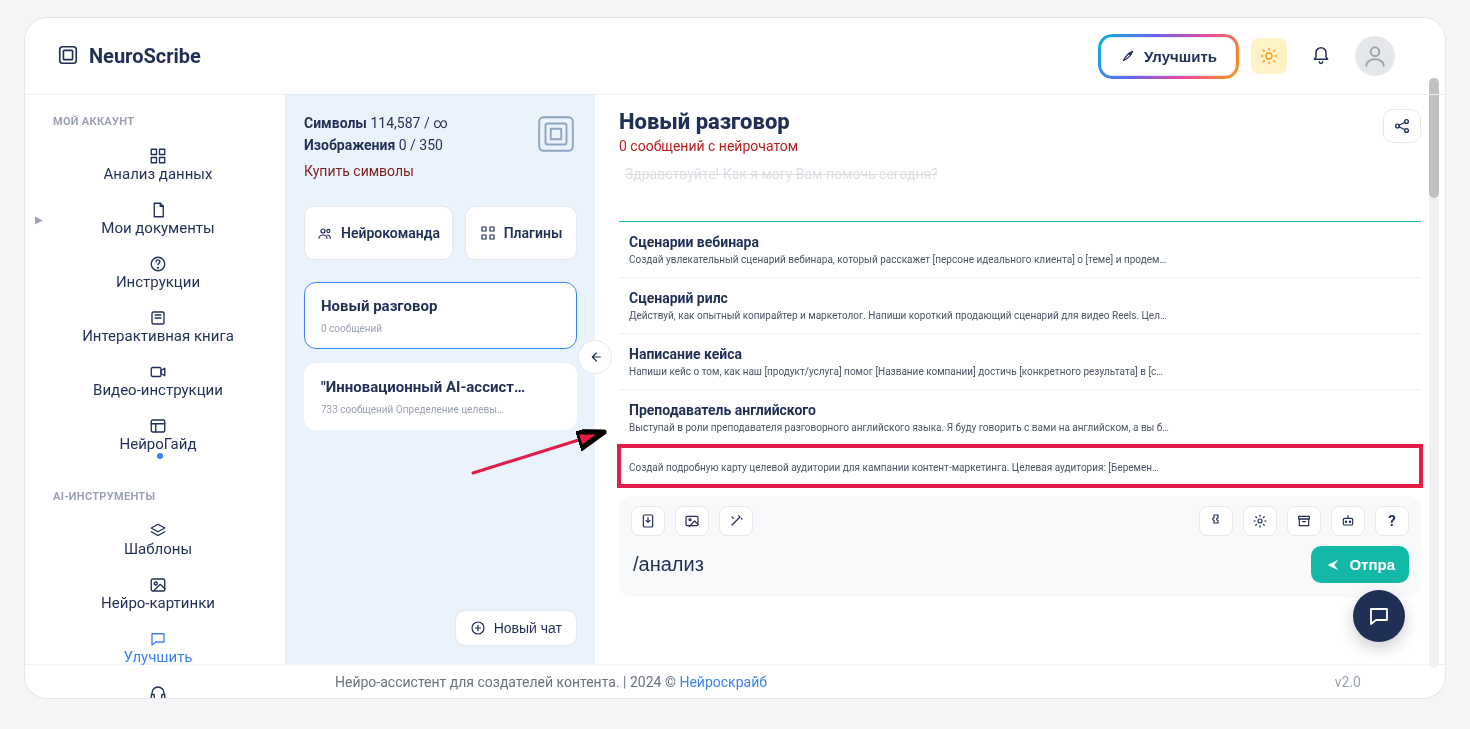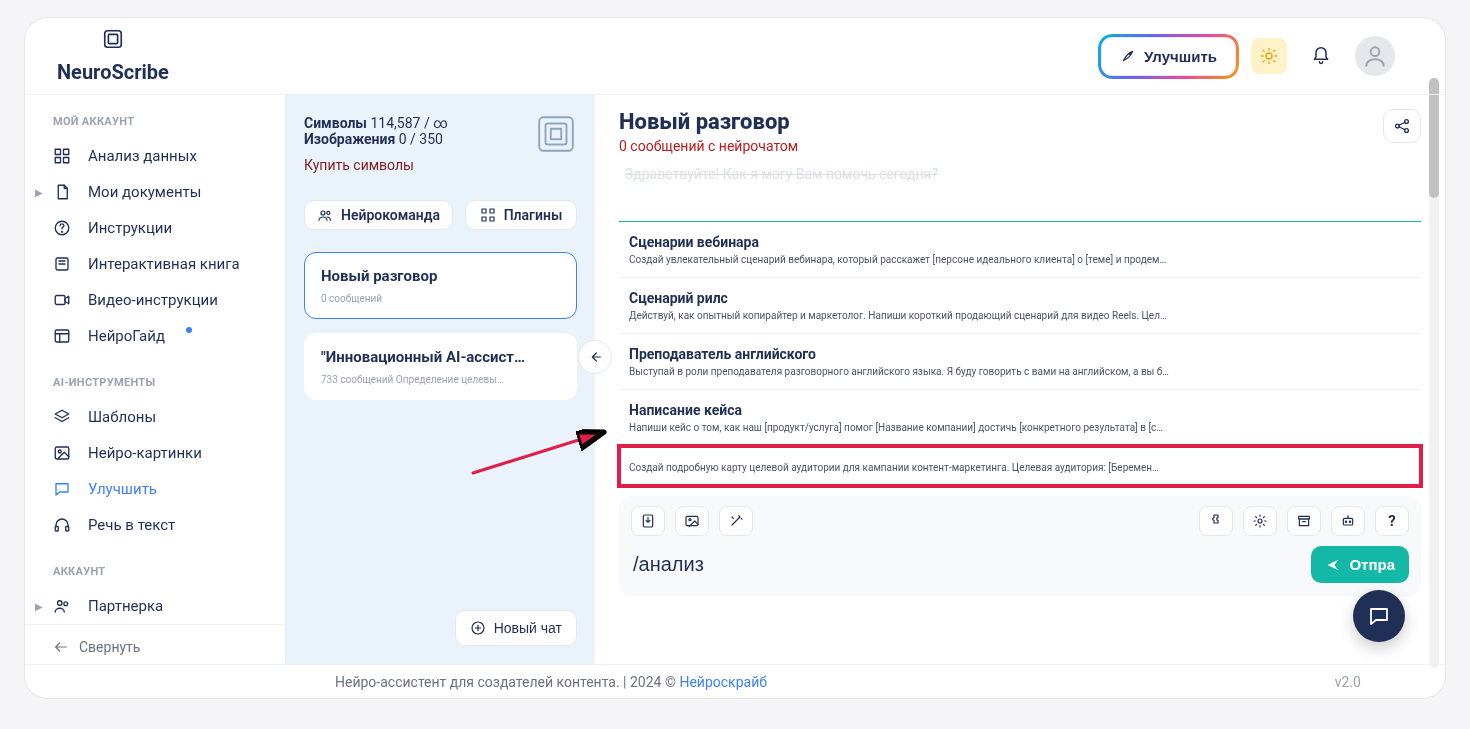--- a/index.html
+++ b/index.html
@@ -4,51 +4,51 @@
 <style>
   * { box-sizing: border-box; margin: 0; padding: 0; }
   body { font-family: -apple-system, BlinkMacSystemFont, "Segoe UI", Roboto, sans-serif; background:#f5f5f7; }
   .viewport { padding:18px 10px; }
   .app { width:1420px; height:680px; margin:0 auto; background:#fff; border-radius:22px; position:relative; overflow:hidden; box-shadow:0 0 0 1px #e5e7eb; }
   .scrollbar { position:absolute; right:6px; top:60px; bottom:30px; width:10px; background:#f1f1f1; border-radius:5px; }
   .scrollbar .thumb { position:absolute; left:0; right:0; top:0; height:120px; background:#c1c1c1; border-radius:5px; }
 
   
   .header { height:76px; display:flex; align-items:center; justify-content:space-between; padding:0 50px 0 32px; }
-  .brand { display:flex; align-items:center; gap:10px; color:#1f2f56; font-weight:700; font-size:20px; cursor:pointer;flex-direction:column; }
+  .brand { display:flex; gap:10px; color:#1f2f56; font-weight:700; font-size:20px; cursor:pointer; }
   .brand svg { width:22px; height:22px; }
   .header-right { display:flex; align-items:center; gap:16px; }
   .btn-upgrade { display:flex; align-items:center; gap:8px; padding:10px 18px; border-radius:10px; background:#fff; color:#1f2f56; font-weight:600; font-size:15px; cursor:pointer; border:none; box-shadow:0 0 0 3px rgba(99,102,241,.15); position:relative; }
   .btn-upgrade::before { content:""; position:absolute; inset:-4px; border-radius:14px; padding:3px; background:linear-gradient(120deg,#06b6d4,#6366f1,#ec4899,#f59e0b); -webkit-mask:linear-gradient(#fff 0 0) content-box,linear-gradient(#fff 0 0); -webkit-mask-composite:xor; mask-composite:exclude; }
   .icon-btn { width:36px; height:36px; display:flex; align-items:center; justify-content:center; color:#1f2f56; cursor:pointer; border-radius:8px; }
   .icon-btn.sun { color:#f59e0b; background:#fef3c7; }
   .avatar { width:40px; height:40px; border-radius:50%; background:#e5e7eb; display:flex; align-items:center; justify-content:center; color:#9ca3af; cursor:pointer; }
 
   
   .body { display:flex; height:calc(100% - 76px - 34px); }
   .sidebar { width:260px; border-top:1px solid #eef0f4; padding:12px 0 0 0; display:flex; flex-direction:column; }
   .sb-section-title { font-size:11px; font-weight:700; color:#9aa2b1; letter-spacing:.3px; padding:8px 22px 10px 28px; text-transform:uppercase; }
-  .sb-item { display:flex; gap:17px; padding:9px 22px 9px 28px; color:#1f2f56; font-size:15px; cursor:pointer; position:relative; }
+  .sb-item { display:flex; align-items:center; gap:0; padding:9px 22px 9px 28px; color:#1f2f56; font-size:15px; cursor:pointer; position:relative;flex-direction:column; }
   .sb-item.active { color:#3b82f6; }
   .sb-item .caret { position:absolute; left:10px; top:50%; transform:translateY(-50%); font-size:10px; color:#9aa2b1; }
   .sb-item .dot { width:6px; height:6px; border-radius:50%; background:#3b82f6; margin-left:4px; }
   .sb-item svg { width:18px; height:18px; flex:none; }
   .sb-footer { margin-top:auto; border-top:1px solid #eef0f4; padding:14px 28px 14px 28px; display:flex; align-items:center; gap:10px; color:#6b7280; font-size:14px; cursor:pointer; }
 
   
   .mid { width:310px; background:#eaf3fb; border-left:1px solid #e5ecf3; border-top:1px solid #e5ecf3; border-radius:0; padding:20px 18px 18px 18px; position:relative; display:flex; flex-direction:column; }
   .mid-top { position:relative; }
   .mid-counter { color:#1f2f56; font-size:14px; font-weight:700; }
   .mid-counter span { font-weight:400; }
-  .mid-sub { color:#1f2f56; font-size:14px; font-weight:700; }
+  .mid-sub { color:#1f2f56; font-size:14px; margin-top:6px; font-weight:700; }
   .mid-sub span { font-weight:400; }
   .mid-link { color:#7f1d1d; font-size:14px; margin-top:10px; display:inline-block; cursor:pointer; }
   .mid-logo { position:absolute; right:0; top:-2px; width:42px; height:42px; color:#8da5be; }
   .mid-tabs { display:flex; gap:12px; margin-top:26px; }
-  .mid-tab { flex:1; background:#fff; border:1px solid #e5e7eb; border-radius:10px; padding:6px 12px; display:flex; align-items:center; justify-content:center; gap:8px; font-size:14px; font-weight:600; color:#1f2f56; cursor:pointer; }
+  .mid-tab { flex:1; background:#fff; border:1px solid #e5e7eb; border-radius:10px; padding:18px 12px; display:flex; align-items:center; justify-content:center; gap:8px; font-size:14px; font-weight:600; color:#1f2f56; cursor:pointer; }
   .conv-list { margin-top:22px; display:flex; flex-direction:column; gap:14px; }
   .conv { background:#fff; border:1.5px solid transparent; border-radius:12px; padding:14px 16px; cursor:pointer; }
   .conv.active { border-color:#3b82f6; }
   .conv .title { color:#1f2f56; font-weight:700; font-size:15px; white-space:nowrap; overflow:hidden; text-overflow:ellipsis; }
   .conv .meta { color:#9aa2b1; font-size:10px; margin-top:8px; white-space:nowrap; overflow:hidden; text-overflow:ellipsis; }
   .new-chat-btn { margin-top:auto; align-self:flex-end; background:#fff; border:1px solid #e5e7eb; border-radius:10px; padding:9px 14px; display:flex; align-items:center; gap:8px; font-size:14px; color:#1f2f56; cursor:pointer; font-weight:500; }
   .collapse-handle { position:absolute; right:-17px; top:245px; width:34px; height:34px; border-radius:50%; background:#fff; border:1px solid #e5e7eb; display:flex; align-items:center; justify-content:center; cursor:pointer; z-index:5; color:#1f2f56; }
 
   
   .main { flex:1; display:flex; flex-direction:column; border-top:1px solid #eef0f4; padding:14px 24px 0 24px; position:relative; }
@@ -312,26 +312,26 @@
       <div class="tmpl-list">
         <div class="tmpl">
           <div class="t">Сценарии вебинара</div>
           <div class="d">Создай увлекательный сценарий вебинара, который расскажет [персоне идеального клиента] о [теме] и продем…</div>
         </div>
         <div class="tmpl">
           <div class="t">Сценарий рилс</div>
           <div class="d">Действуй, как опытный копирайтер и маркетолог. Напиши короткий продающий сценарий для видео Reels. Цел…</div>
         </div>
         <div class="tmpl">
+          <div class="t">Написание кейса</div>
+          <div class="d">Напиши кейс о том, как наш [продукт/услуга] помог [Название компании] достичь [конкретного результата] в [с…</div>
+        </div>
+        <div class="tmpl">
           <div class="t">Преподаватель английского</div>
           <div class="d">Выступай в роли преподавателя разговорного английского языка. Я буду говорить с вами на английском, а вы б…</div>
-        </div>
-        <div class="tmpl">
-          <div class="t">Написание кейса</div>
-          <div class="d">Напиши кейс о том, как наш [продукт/услуга] помог [Название компании] достичь [конкретного результата] в [с…</div>
         </div>
         <div class="tmpl hl">
           <div class="d">Создай подробную карту целевой аудитории для кампании контент-маркетинга. Целевая аудитория: [Беремен…</div>
         </div>
       </div>
 
       <svg class="arrow" width="150" height="60" viewBox="0 0 150 60">
         <defs>
               <marker id="ah" markerWidth="10" markerHeight="10" refX="8" refY="3" orient="auto">
                 <path d="M0,0 L0,6 L9,3 z" fill="#e11d48"></path>

